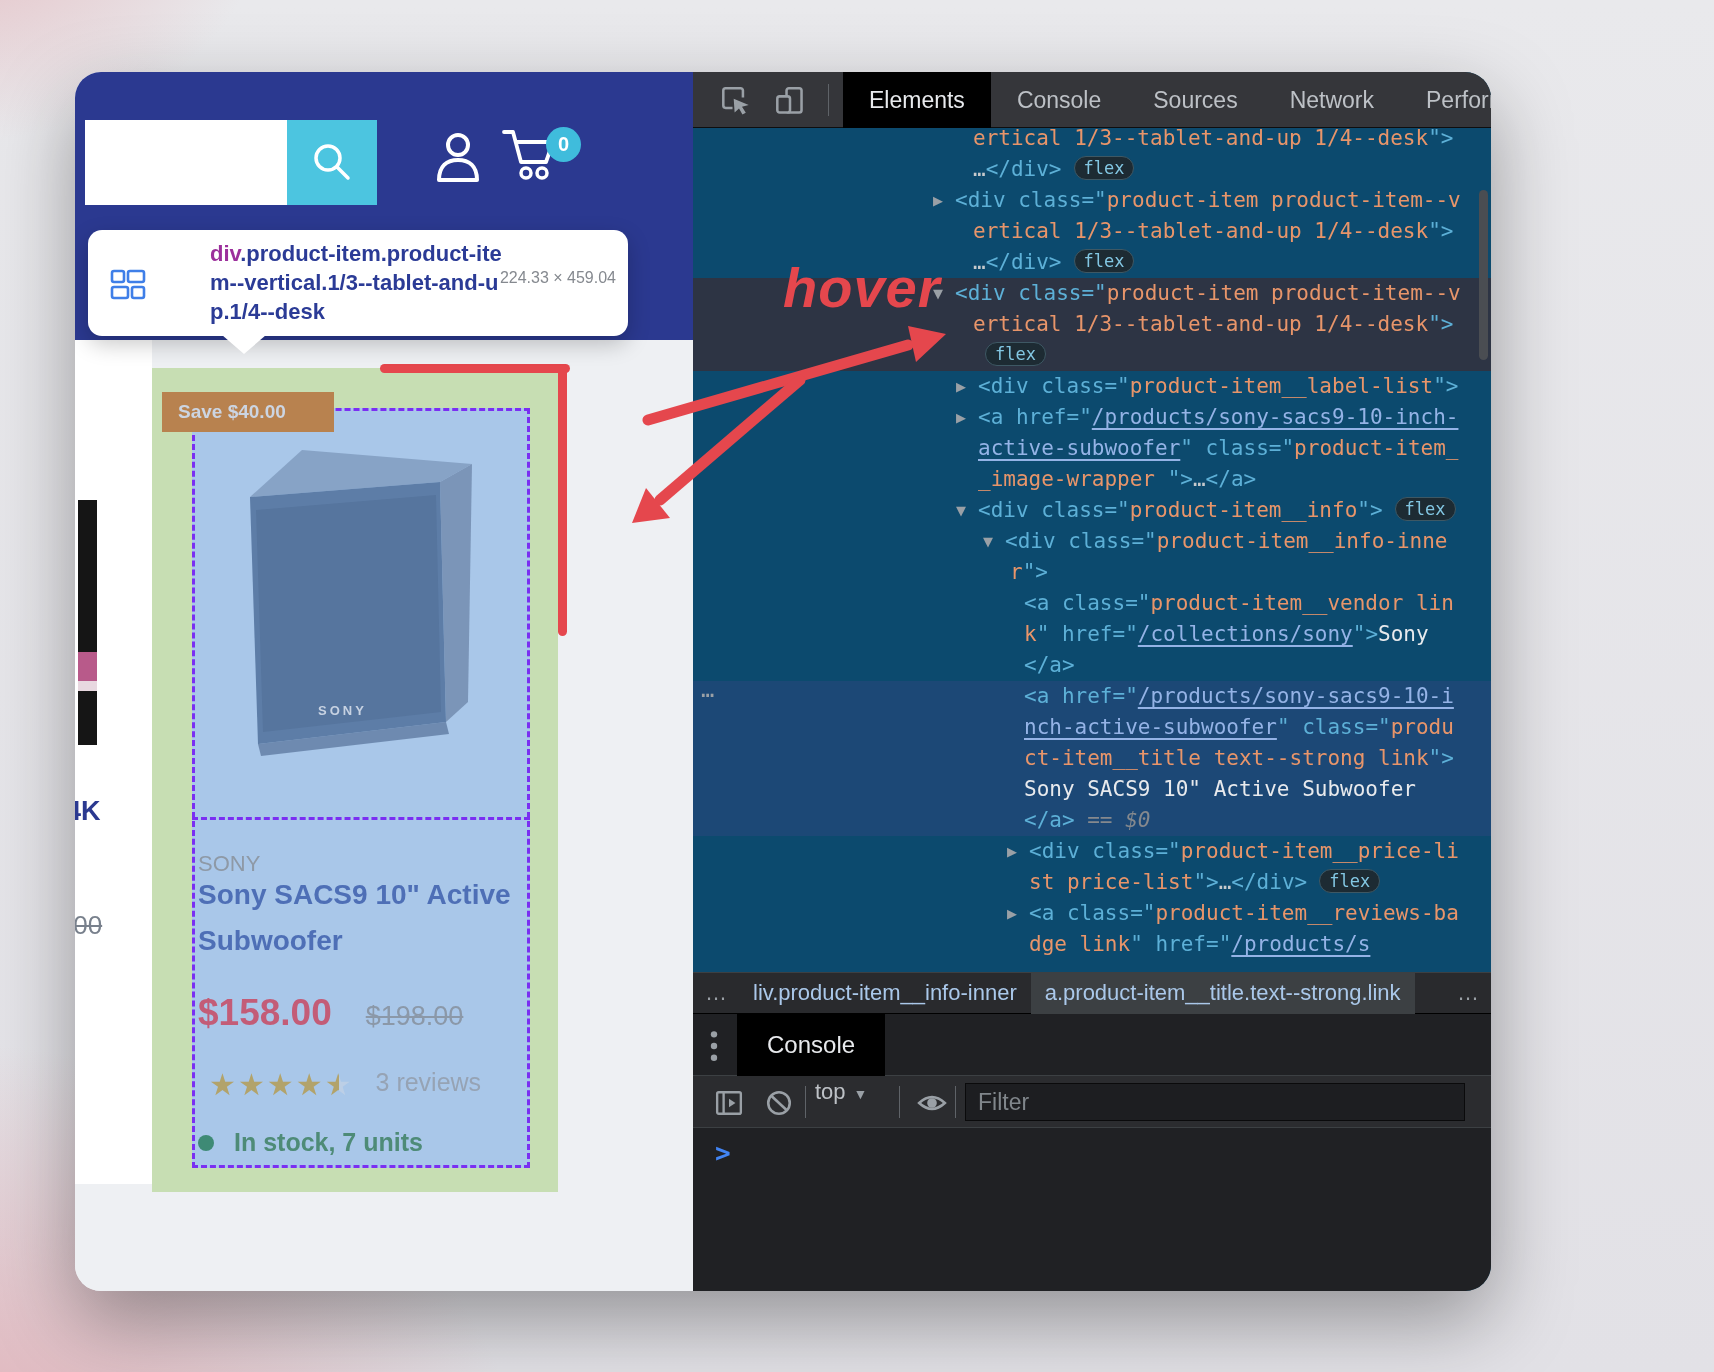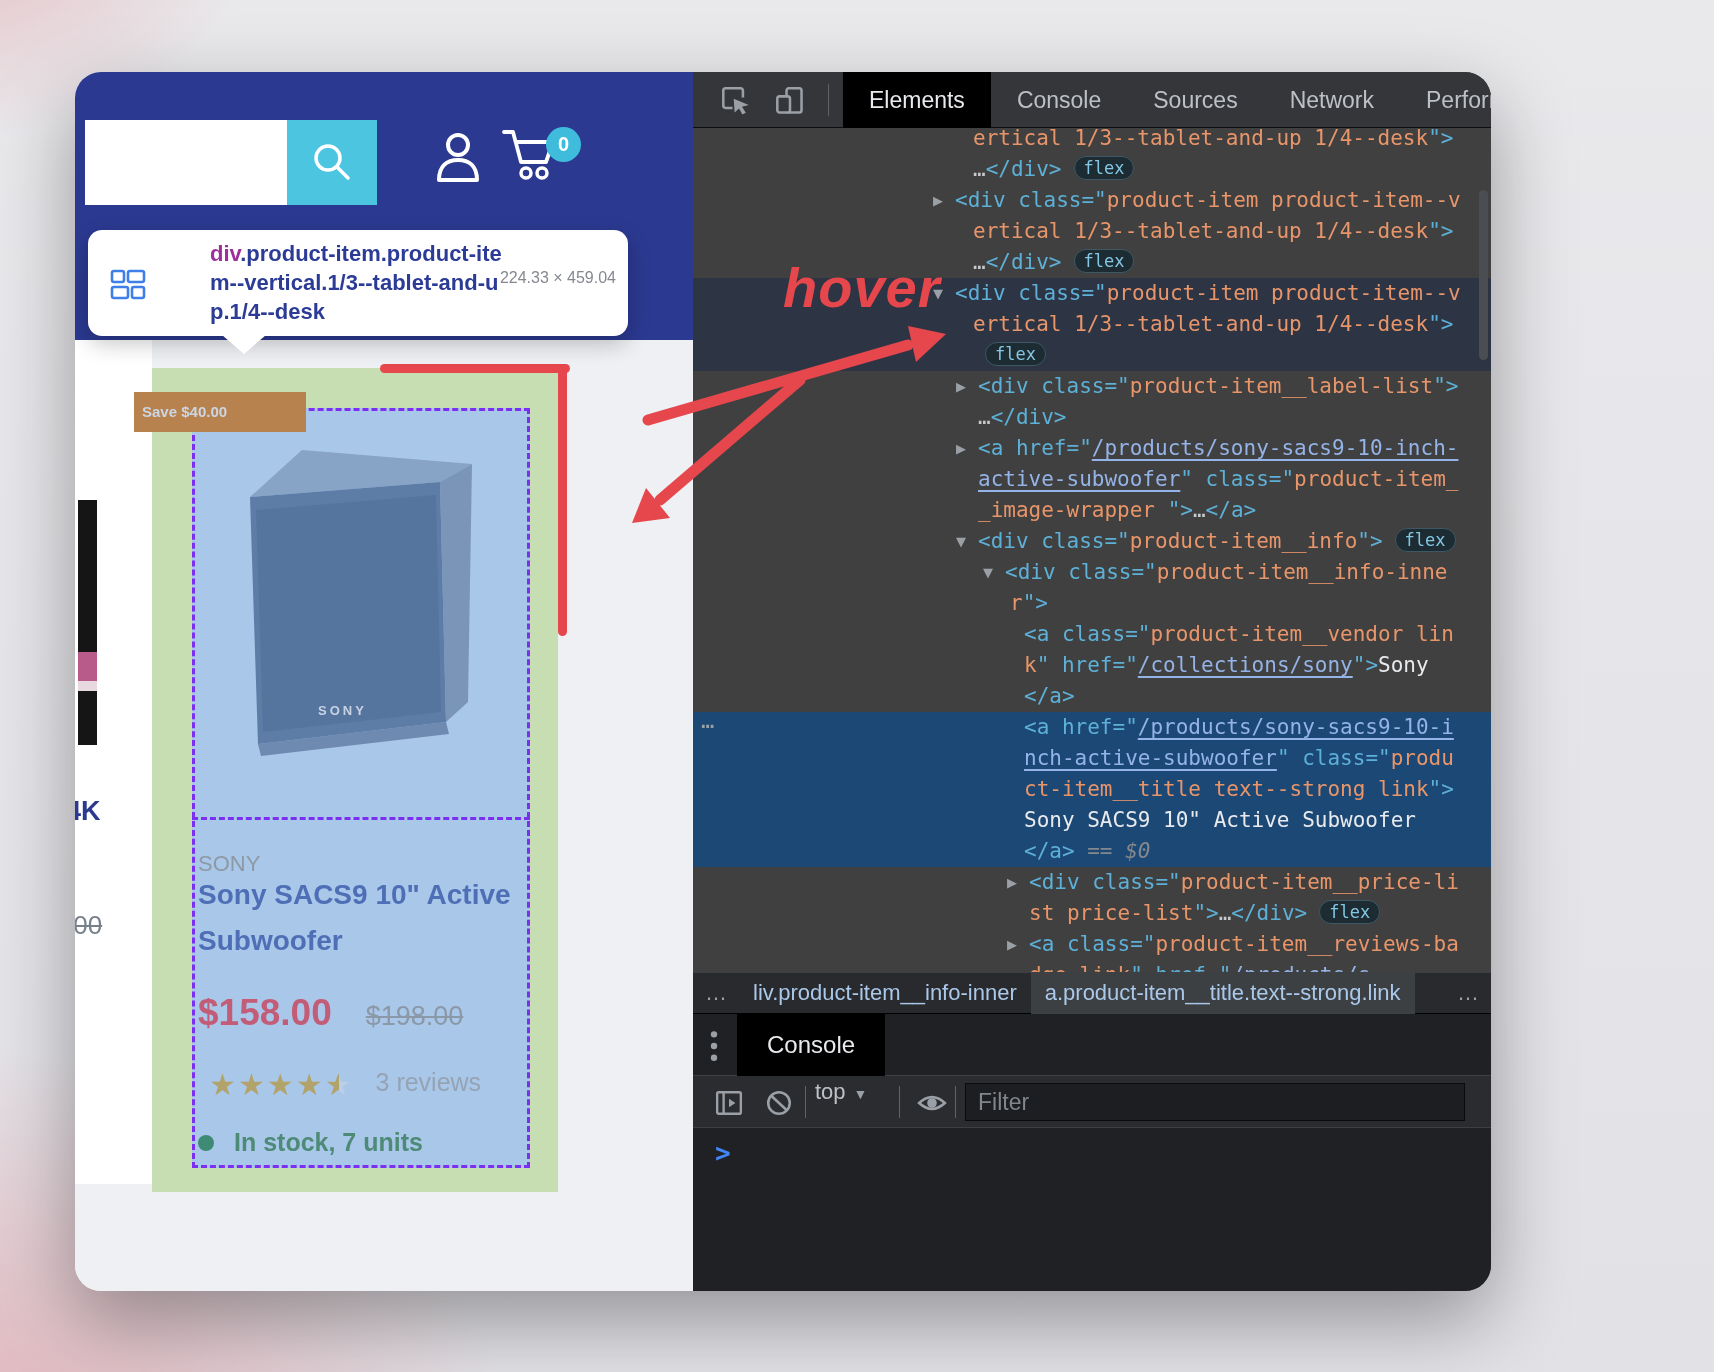--- a/index.html
+++ b/index.html
@@ -32,39 +32,39 @@
   .tt-tag { color:#9c2f9c; }
   .tt-dims { position:absolute; right:12px; top:39px; font-size:16px; color:#85898f; }
   
   .left-card { position:absolute; left:0; top:268px; width:77px; height:844px; background:#fff; }
   .left-sliver-image { position:absolute; left:3px; top:428px; width:19px; height:245px; background:linear-gradient(#151515 0 62%, #b85a8a 62% 74%, #e8d8e0 74% 78%, #151515 78% 100%); }
   .left-partial-title { position:absolute; left:-9px; top:724px; font-weight:bold; font-size:27px; color:#2b3990; }
   .left-partial-price { position:absolute; left:-9px; top:838px; font-size:26px; color:#78808c; text-decoration:line-through; }
   .green-overlay { position:absolute; left:77px; top:296px; width:406px; height:824px; background:#c7deb3; }
   .blue-overlay { position:absolute; left:117px; top:336px; width:338px; height:760px; background:#a9c7e9; border:3px dashed #7a2ff2; }
   .blue-divider { position:absolute; left:117px; top:745px; width:338px; height:0; border-top:3px dashed #7a2ff2; z-index:3; }
-  .save-badge { position:absolute; left:59px; top:320px; width:172px; height:40px; background:#b8824f; color:#ccd5e2; font-weight:bold; font-size:15px; line-height:40px; padding-left:8px; z-index:3; }
+  .save-badge { position:absolute; left:87px; top:320px; width:172px; height:40px; background:#b8824f; color:#ccd5e2; font-weight:bold; font-size:19px; line-height:40px; padding-left:16px; z-index:3; }
   .subwoofer { position:absolute; left:125px; top:348px; z-index:2; }
   .product-vendor { position:absolute; left:123px; top:779px; font-size:22px; color:#8e99a6; z-index:3; }
   .product-title { position:absolute; left:123px; top:800px; width:320px; font-weight:bold; font-size:28px; line-height:46px; color:#4e6fb6; z-index:3; }
   .price-row { position:absolute; left:123px; top:920px; z-index:3; }
   .price-sale { font-weight:bold; font-size:37px; color:#c35c77; }
   .price-regular { font-size:27px; color:#8b98a8; text-decoration:line-through; margin-left:34px; }
   .stars-row { position:absolute; left:134px; top:995px; z-index:3; font-size:30px; color:#b2a36b; }
   .star { letter-spacing:2px; }
   .star.half { background:linear-gradient(90deg, #b2a36b 50%, #bccfe6 50%); -webkit-background-clip:text; background-clip:text; color:transparent; }
   .reviews-label { font-size:25px; color:#96a3b4; margin-left:22px; vertical-align:4px; }
   .stock-row { position:absolute; left:123px; top:1056px; z-index:3; display:flex; align-items:center; }
   .stock-dot { width:16px; height:16px; border-radius:50%; background:#3e8a75; margin-right:20px; }
   .stock-label { font-weight:bold; font-size:25px; color:#4e8b77; }
   
   .red-line-h { position:absolute; left:305px; top:292px; width:190px; height:9px; background:#e5474d; border-radius:5px; z-index:5; }
   .red-line-v { position:absolute; left:483px; top:292px; width:9px; height:272px; background:#e5474d; border-radius:5px; z-index:5; }
   
-  .devtools-pane { position:absolute; left:618px; top:0; width:798px; height:1219px; background:#404040; overflow:hidden; font-family:"DejaVu Sans Mono", monospace; }
+  .devtools-pane { position:absolute; left:618px; top:0; width:798px; height:1219px; background:#0c4a6e; overflow:hidden; font-family:"DejaVu Sans Mono", monospace; }
   .dt-toolbar { position:absolute; left:0; top:0; width:798px; height:56px; background:#35363a; border-bottom:1px solid #0e0e0f; z-index:4; font-family:"Liberation Sans", sans-serif; }
   .dt-toolbar .ticon { position:absolute; top:14px; }
   .dt-sep { position:absolute; left:135px; top:12px; width:1px; height:32px; background:#5f6368; }
   .dt-tabs { position:absolute; left:150px; top:0; height:56px; display:flex; }
   .dt-tab { height:56px; line-height:56px; padding:0 26px; font-size:23px; color:#bdc1c6; white-space:nowrap; }
   .dt-tab.active { background:#000; color:#e8eaed; }
   .elements-tree { position:absolute; left:0; top:51px; width:798px; height:849px; overflow:hidden; }
   .code-row { position:relative; height:31px; line-height:31px; font-size:21px; white-space:nowrap; }
   .code-row.row-hover { background:#2d3444; }
   .code-row.row-sel { background:#1c4876; }
@@ -195,21 +195,20 @@
     <div class="elements-tree" id="elements-tree">
         <div class="code-row" style="padding-left: 280px;"><span class="sg-v">ertical  1/3--tablet-and-up 1/4--desk</span><span class="sg-t">"&gt;</span></div>
         <div class="code-row" style="padding-left: 280px;"><span class="sg-e">…</span><span class="sg-t">&lt;/div&gt;</span><span class="flex-badge">flex</span></div>
         <div class="code-row" style="padding-left: 262px;"><span class="tri" style="left: 240px;">▶</span><span class="sg-t">&lt;div class="</span><span class="sg-v">product-item product-item--v</span></div>
         <div class="code-row" style="padding-left: 280px;"><span class="sg-v">ertical  1/3--tablet-and-up 1/4--desk</span><span class="sg-t">"&gt;</span></div>
         <div class="code-row" style="padding-left: 280px;"><span class="sg-e">…</span><span class="sg-t">&lt;/div&gt;</span><span class="flex-badge">flex</span></div>
         <div class="code-row row-hover" style="padding-left: 262px;"><span class="tri" style="left: 240px;">▼</span><span class="sg-t">&lt;div class="</span><span class="sg-v">product-item product-item--v</span></div>
         <div class="code-row row-hover" style="padding-left: 280px;"><span class="sg-v">ertical  1/3--tablet-and-up 1/4--desk</span><span class="sg-t">"&gt;</span></div>
         <div class="code-row row-hover" style="padding-left: 280px;"><span class="flex-badge">flex</span></div>
         <div class="code-row" style="padding-left: 285px;"><span class="tri" style="left: 263px;">▶</span><span class="sg-t">&lt;div class="</span><span class="sg-v">product-item__label-list</span><span class="sg-t">"&gt;</span></div>
-        <div class="code-row" style="padding-left: 285px;"><span class="sg-e">…</span><span class="sg-t">&lt;/div&gt;</span></div>
         <div class="code-row" style="padding-left: 285px;"><span class="tri" style="left: 263px;">▶</span><span class="sg-t">&lt;a href="</span><span class="sg-l">/products/sony-sacs9-10-inch-</span></div>
         <div class="code-row" style="padding-left: 285px;"><span class="sg-l">active-subwoofer</span><span class="sg-t">" class="</span><span class="sg-v">product-item_</span></div>
         <div class="code-row" style="padding-left: 285px;"><span class="sg-v">_image-wrapper </span><span class="sg-t">"&gt;</span><span class="sg-e">…</span><span class="sg-t">&lt;/a&gt;</span></div>
         <div class="code-row" style="padding-left: 285px;"><span class="tri" style="left: 263px;">▼</span><span class="sg-t">&lt;div class="</span><span class="sg-v">product-item__info</span><span class="sg-t">"&gt;</span><span class="flex-badge">flex</span></div>
         <div class="code-row" style="padding-left: 312px;"><span class="tri" style="left: 290px;">▼</span><span class="sg-t">&lt;div class="</span><span class="sg-v">product-item__info-inne</span></div>
         <div class="code-row" style="padding-left: 317px;"><span class="sg-v">r</span><span class="sg-t">"&gt;</span></div>
         <div class="code-row" style="padding-left: 331px;"><span class="sg-t">&lt;a class="</span><span class="sg-v">product-item__vendor lin</span></div>
         <div class="code-row" style="padding-left: 331px;"><span class="sg-v">k</span><span class="sg-t">" href="</span><span class="sg-l">/collections/sony</span><span class="sg-t">"&gt;</span><span class="sg-w">Sony</span></div>
         <div class="code-row" style="padding-left: 331px;"><span class="sg-t">&lt;/a&gt;</span></div>
         <div class="code-row row-sel" style="padding-left: 331px;"><span class="row-dots">⋯</span><span class="sg-t">&lt;a href="</span><span class="sg-l">/products/sony-sacs9-10-i</span></div>

